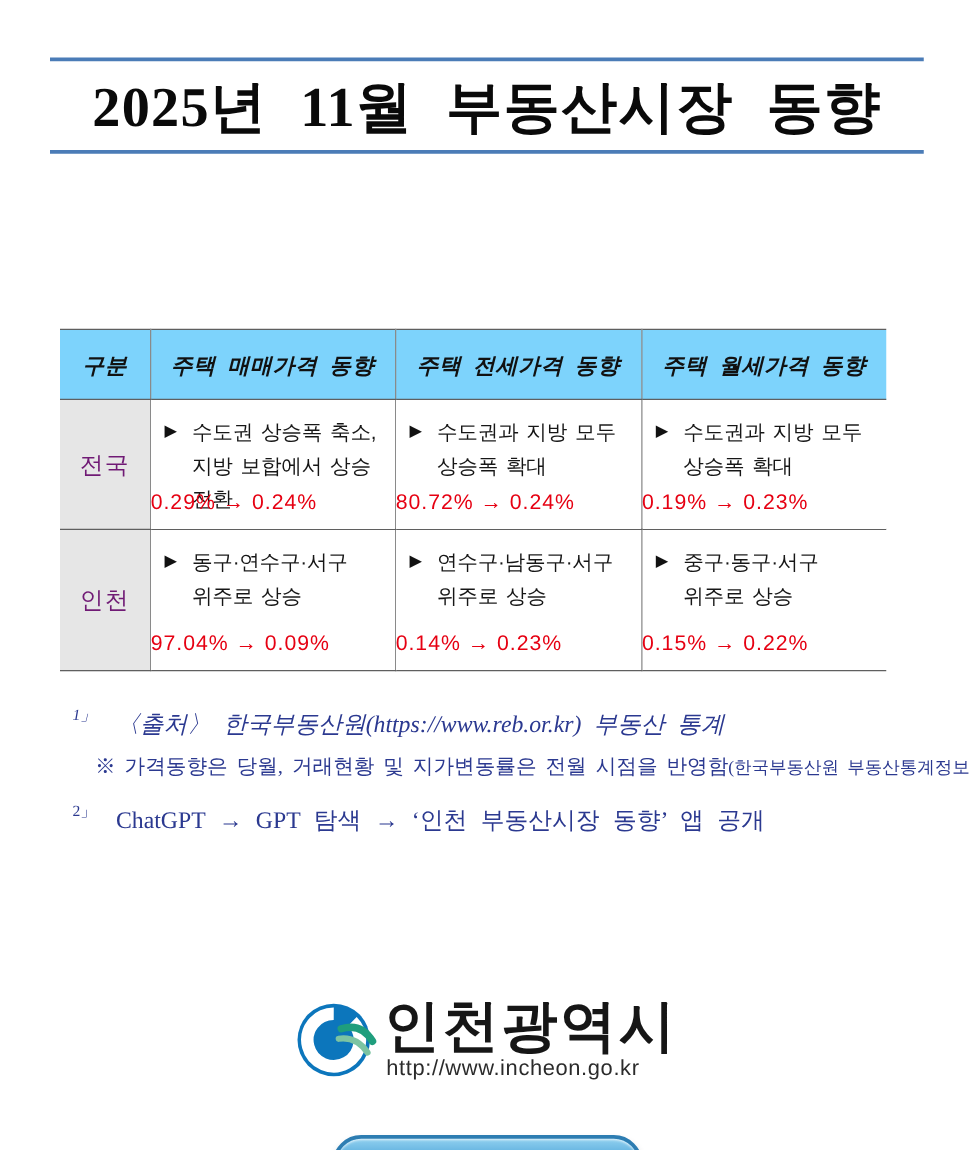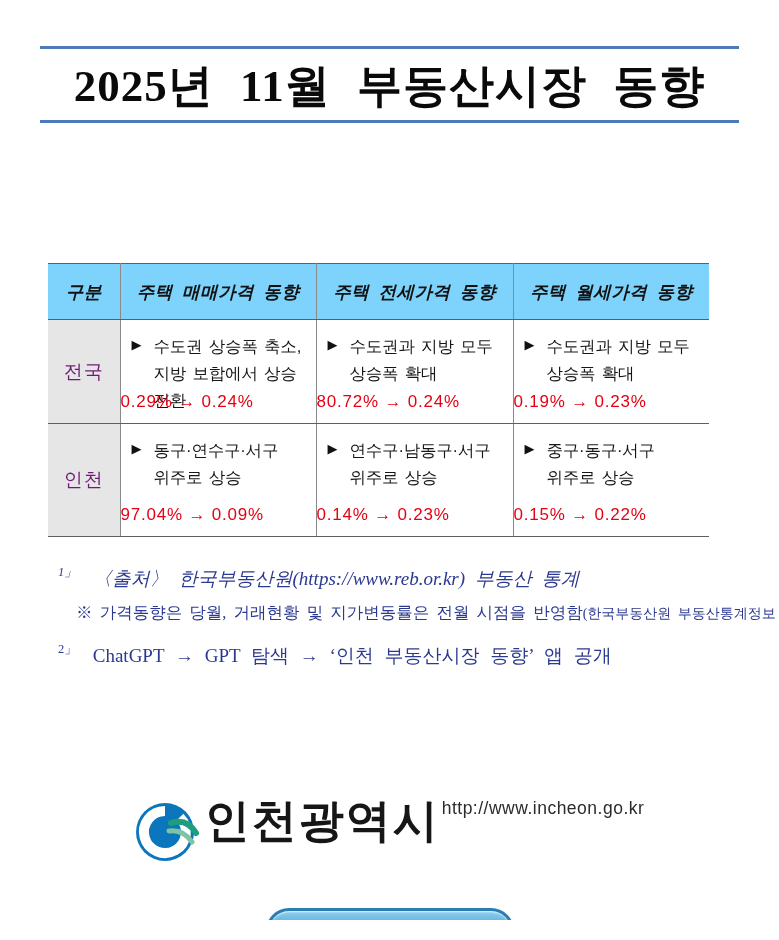--- a/index.html
+++ b/index.html
@@ -57,21 +57,21 @@
   .fn-note{left:76px;top:602px;font-size:16.5px;word-spacing:3px;}
   .fn-note .paren{font-size:14px;}
   .fn2{left:58px;top:643px;font-size:19px;word-spacing:6px;}
 
   
   .logo-block{
     position:absolute;top:798px;left:0;width:100%;
     display:flex;justify-content:center;align-items:flex-start;
   }
   .logo-mark{flex:0 0 auto;margin-right:4px;}
-  .logo-text{display:flex;flex-direction:row;justify-content:flex-end;}
+  .logo-text{display:flex;flex-direction:column;justify-content:flex-end;}
   .logo-name{
     font-size:45px;font-weight:800;color:#161616;line-height:46px;
     letter-spacing:2px;white-space:nowrap;
   }
   .logo-url{
     font-size:17.5px;color:#2b2b2b;letter-spacing:0.5px;line-height:20px;
     padding-left:2px;white-space:nowrap;
   }
   .dept-badge{
     position:absolute;top:868px;left:50%;transform:translateX(-50%);

